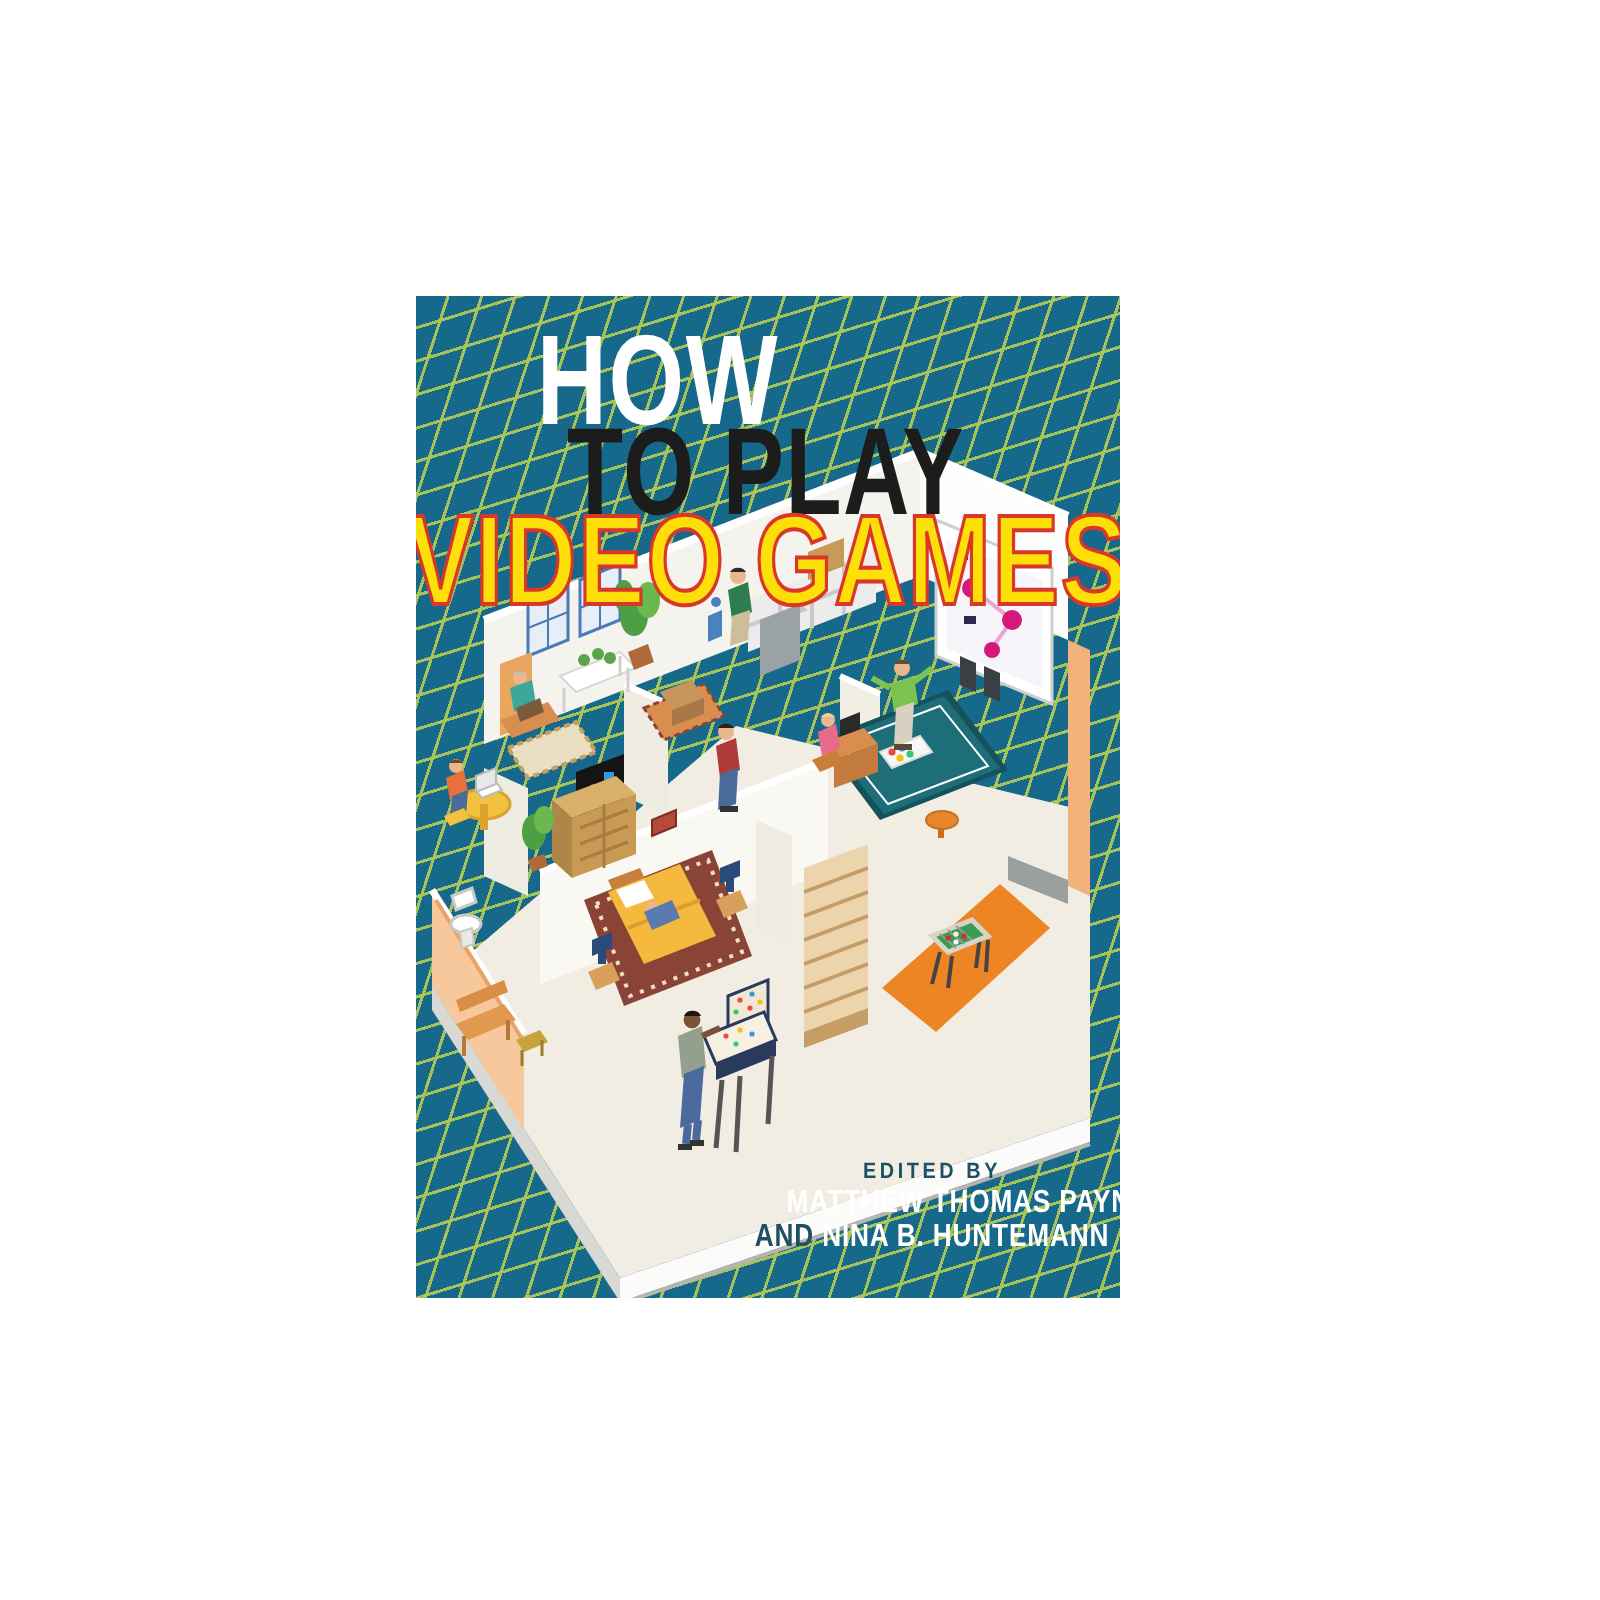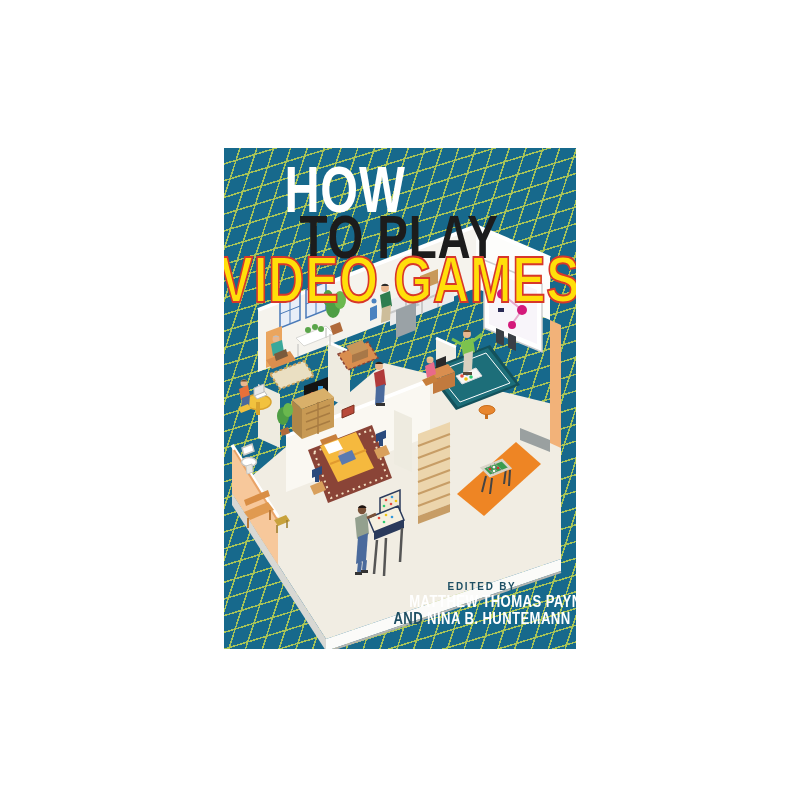--- a/index.html
+++ b/index.html
@@ -2,21 +2,21 @@
 <html><head>
 <meta charset="utf-8">
 <style>
   html,body{margin:0;padding:0;}
   body{
     width:800px;height:800px;position:relative;overflow:hidden;
     background:#ffffff;
     font-family:"Liberation Sans", sans-serif;
   }
   .cover{
-    position:absolute;left:224px;top:148px;width:352px;height:501px;
+    position:absolute;left:208px;top:148px;width:352px;height:501px;
     background-color:#17698c;
     background-image:
       repeating-linear-gradient(163deg, transparent 0, transparent 14.5px, rgba(174,199,85,.95) 14.5px, rgba(174,199,85,.95) 16px),
       repeating-linear-gradient(108deg, transparent 0, transparent 14.5px, rgba(174,199,85,.95) 14.5px, rgba(174,199,85,.95) 16px);
     overflow:hidden;
   }
   .house-svg{position:absolute;left:0;top:0;width:352px;height:501px;}
   .title-line{
     position:absolute;white-space:nowrap;font-weight:bold;line-height:1;
     transform-origin:center top;

